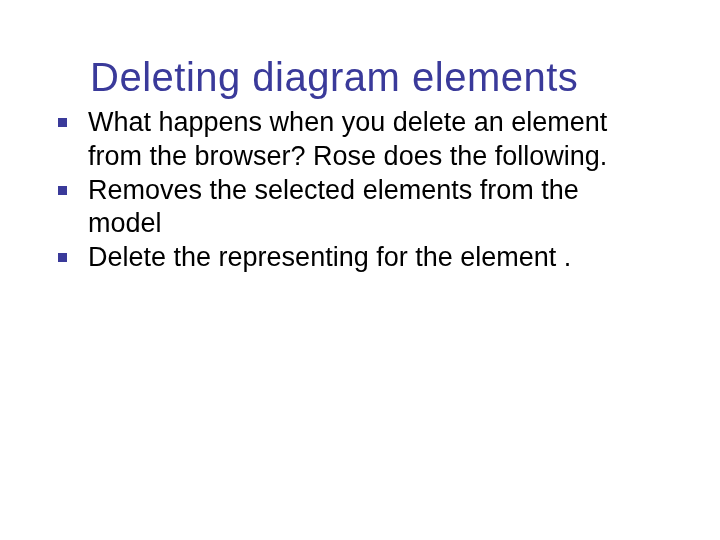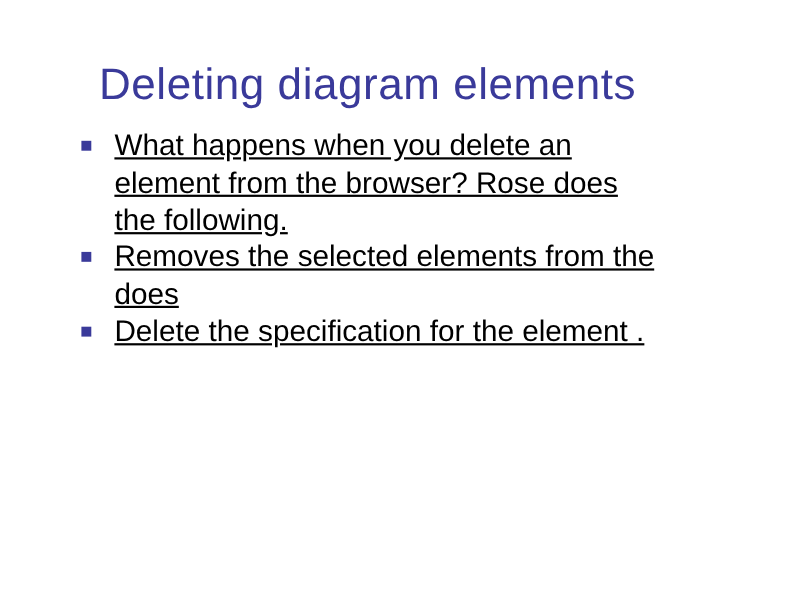--- a/index.html
+++ b/index.html
@@ -19,24 +19,23 @@
     padding: 55px 40px 40px 40px;
   }
   .title {
     color: #3a3a9a;
     font-size: 40px;
     font-weight: 400;
     margin: 0 0 6px 50px;
     letter-spacing: 0.5px;
   }
   .bullets {
-    margin: 16px;
+    margin: 0;
     padding: 0;
     list-style: none;
-    text-decoration: underline;
   }
   .bullets li {
     position: relative;
     color: #000000;
     font-size: 27px;
     line-height: 1.25;
     padding-left: 48px;
     margin: 0;
   }
   .bullets li::before {
@@ -49,16 +48,16 @@
     background: #3a3a9a;
   }
 </style>
 </head>
 <body>
 
 <div class="slide">
   <h1 class="title">Deleting diagram elements</h1>
   <ul class="bullets">
     <li>What happens when you delete an element from the browser? Rose does the following.</li>
-    <li>Removes the selected elements from the does</li>
-    <li>Delete the specification for the element .</li>
+    <li>Removes the selected elements from the model</li>
+    <li>Delete the representing for the element .</li>
   </ul>
 </div>
 
 </body></html>

